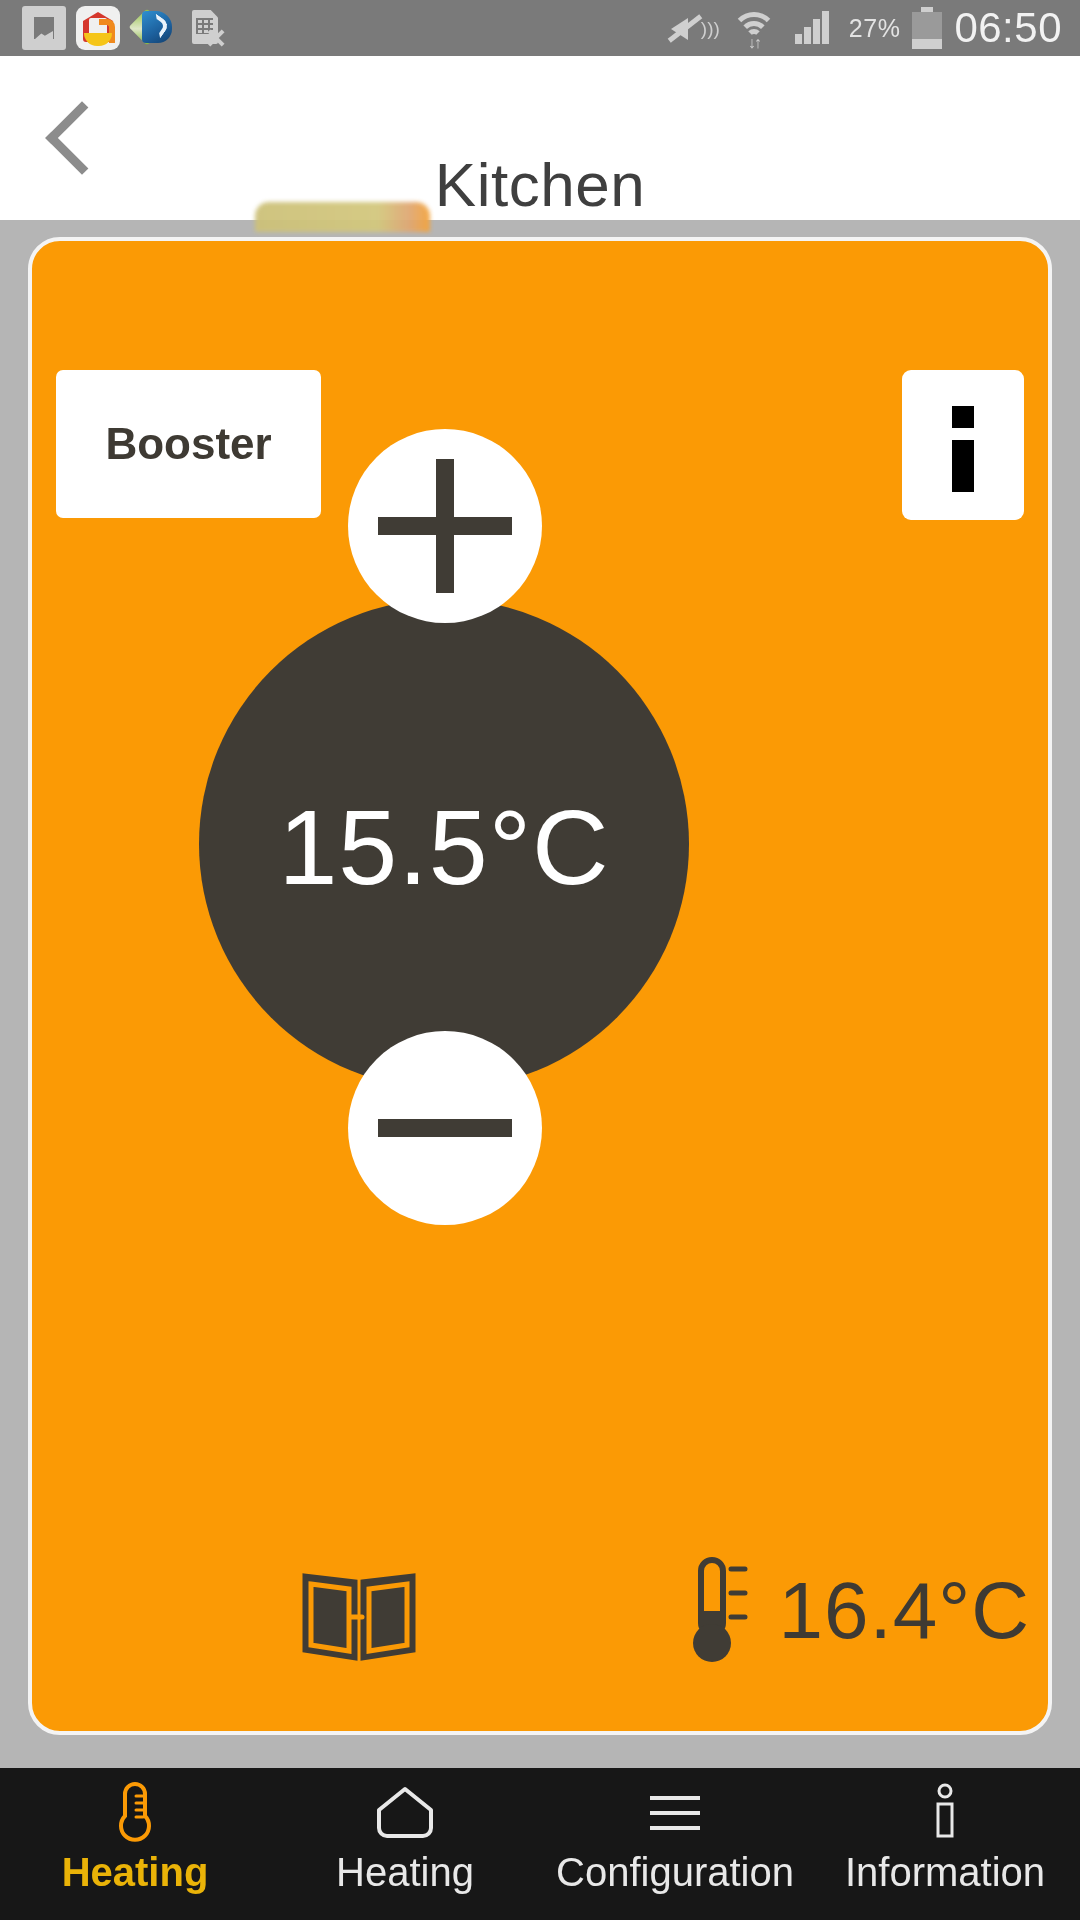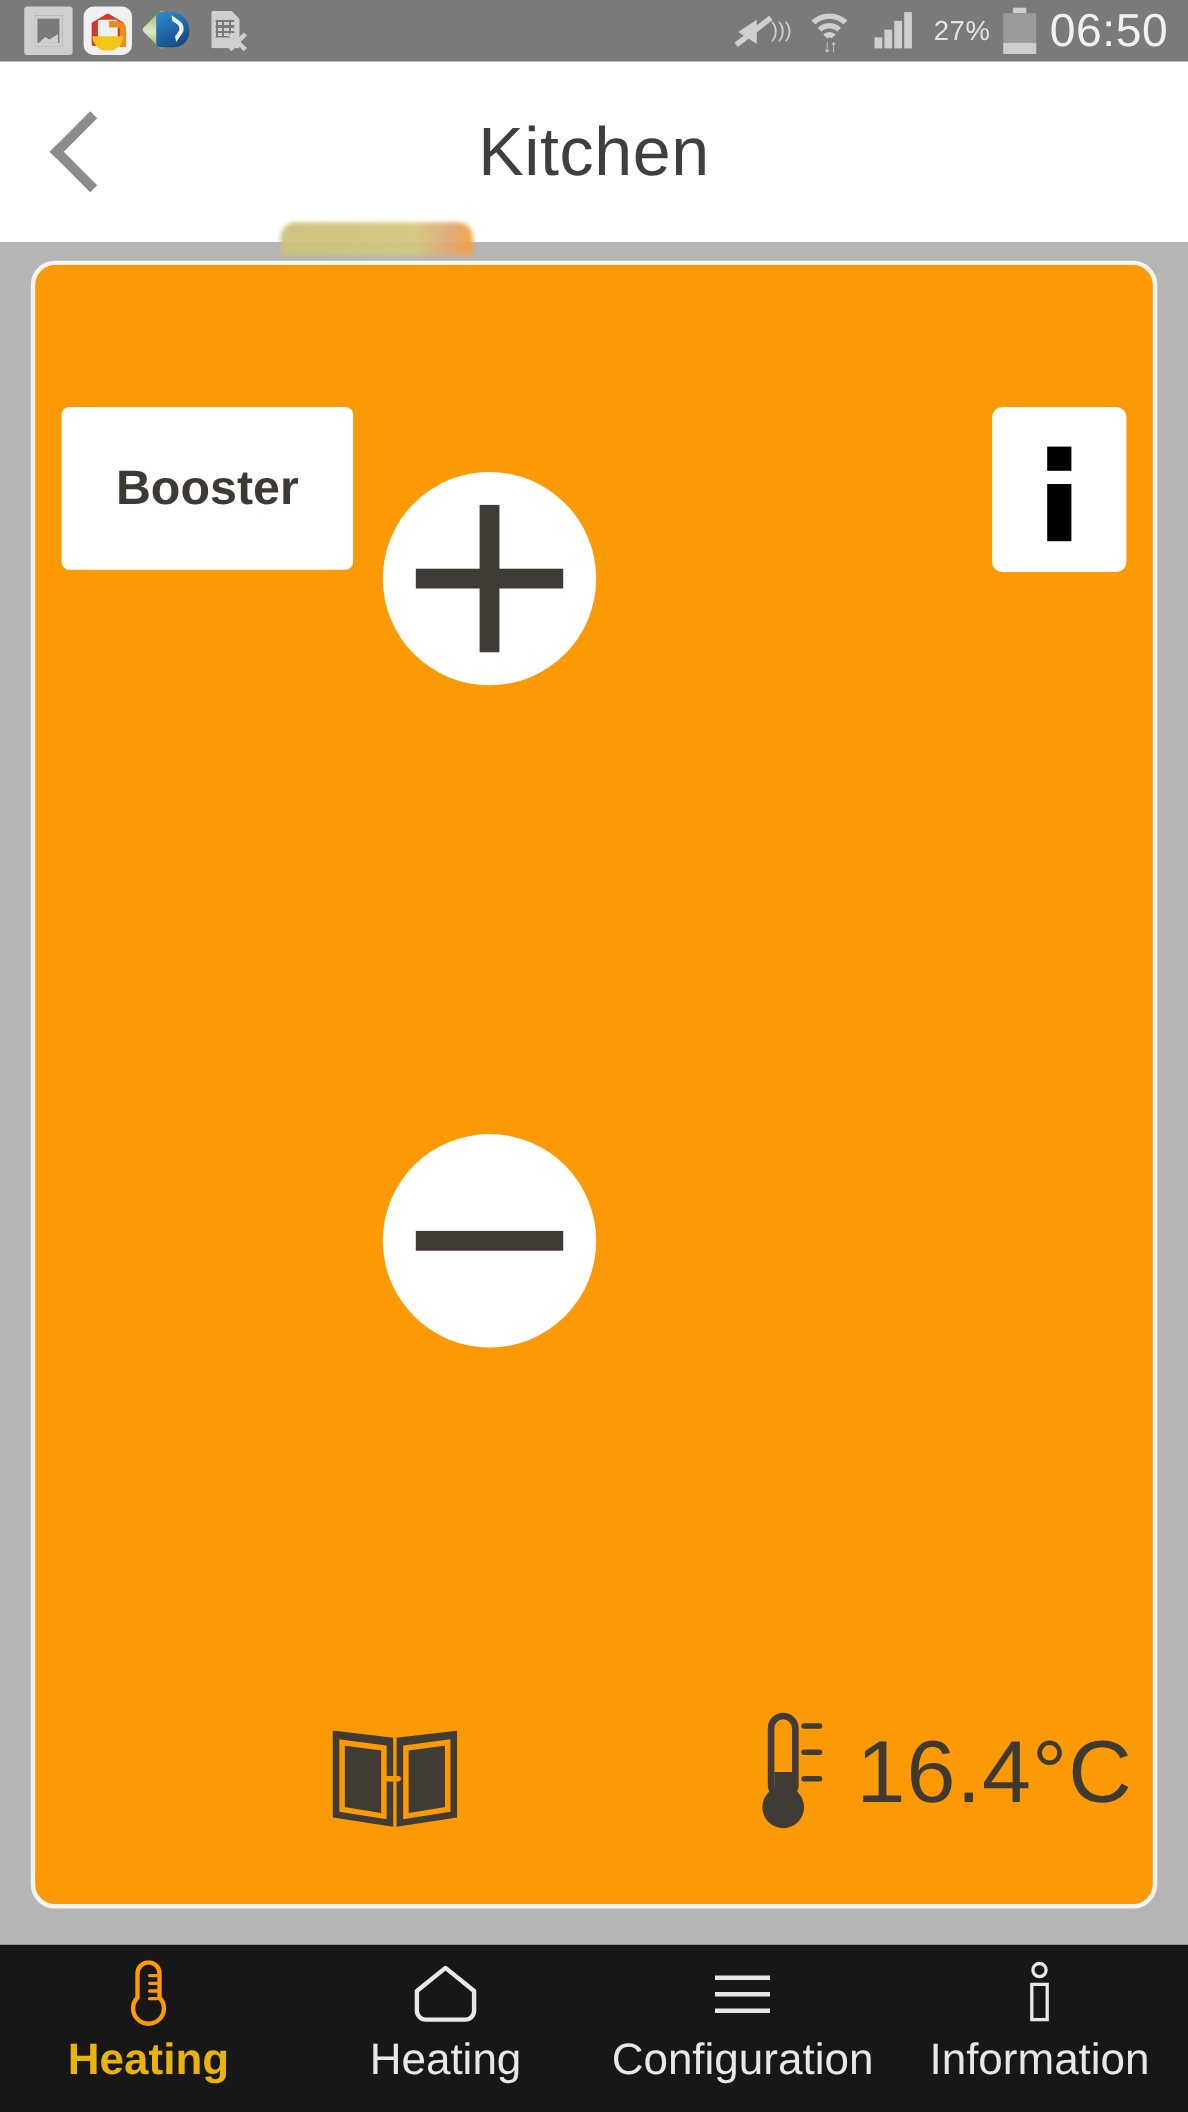--- a/index.html
+++ b/index.html
@@ -129,21 +129,21 @@
     position:absolute; left:0; top:5px; width:30px; height:37px; background:#9a9a9a;
   }
   .ico-battery .fill{
     position:absolute; left:0; bottom:0; width:30px; height:10px; background:#cfcfcf;
   }
   #clock{ color:#f2f2f2; font-size:42px; letter-spacing:0.5px; }
 
   
   #title-bar{
     position:absolute; left:0; top:56px; width:1080px; height:164px;
-    background:#ffffff; display:flex; align-items:center;
+    background:#ffffff; display:flex; align-items:flex-end;
   }
   #back-button{
     width:150px; height:164px; display:flex; align-items:center; justify-content:center;
     cursor:pointer; background:none; border:none;
   }
   #back-button .chev{
     width:52px; height:52px; border-left:9px solid #8c8c8c; border-bottom:9px solid #8c8c8c;
     transform:rotate(45deg); margin-left:14px;
   }
   #page-title{
@@ -154,21 +154,21 @@
   
   #prev-card-peek{
     position:absolute; left:255px; top:202px; width:175px; height:30px;
     background:linear-gradient(to right,#cdc17a 0%,#d3c87e 70%,#e0a874 88%,#f3a43c 100%);
     border-radius:14px 14px 0 0; filter:blur(2px); opacity:.95;
   }
 
   
   #thermostat-card{
     position:absolute; left:28px; top:237px; width:1024px; height:1498px;
-    background:#fb9a05; border:4px solid #f4f4f4; border-radius:22px;
+    background:#fb9a05; border:4px solid #f4f4f4; border-radius:32px;
   }
 
   #booster-button{
     position:absolute; left:24px; top:129px; width:265px; height:148px;
     background:#ffffff; border:none; border-radius:7px;
     font-family:"Liberation Sans", sans-serif; font-size:44px; font-weight:bold;
     color:#3e3a33; cursor:pointer;
   }
 
   #info-button{
@@ -306,20 +306,23 @@
 
 <div id="thermostat-card">
 
   <button id="booster-button">Booster</button>
 
   <button id="info-button">
     <span class="dot"></span>
     <span class="stem"></span>
   </button>
 
+  <div id="temp-dial">
+    <div id="target-temperature">15.5°C</div>
+  </div>
 
   <button id="increase-button">
     <span class="hbar"></span>
     <span class="vbar"></span>
   </button>
 
   <button id="decrease-button">
     <span class="hbar"></span>
   </button>
 

